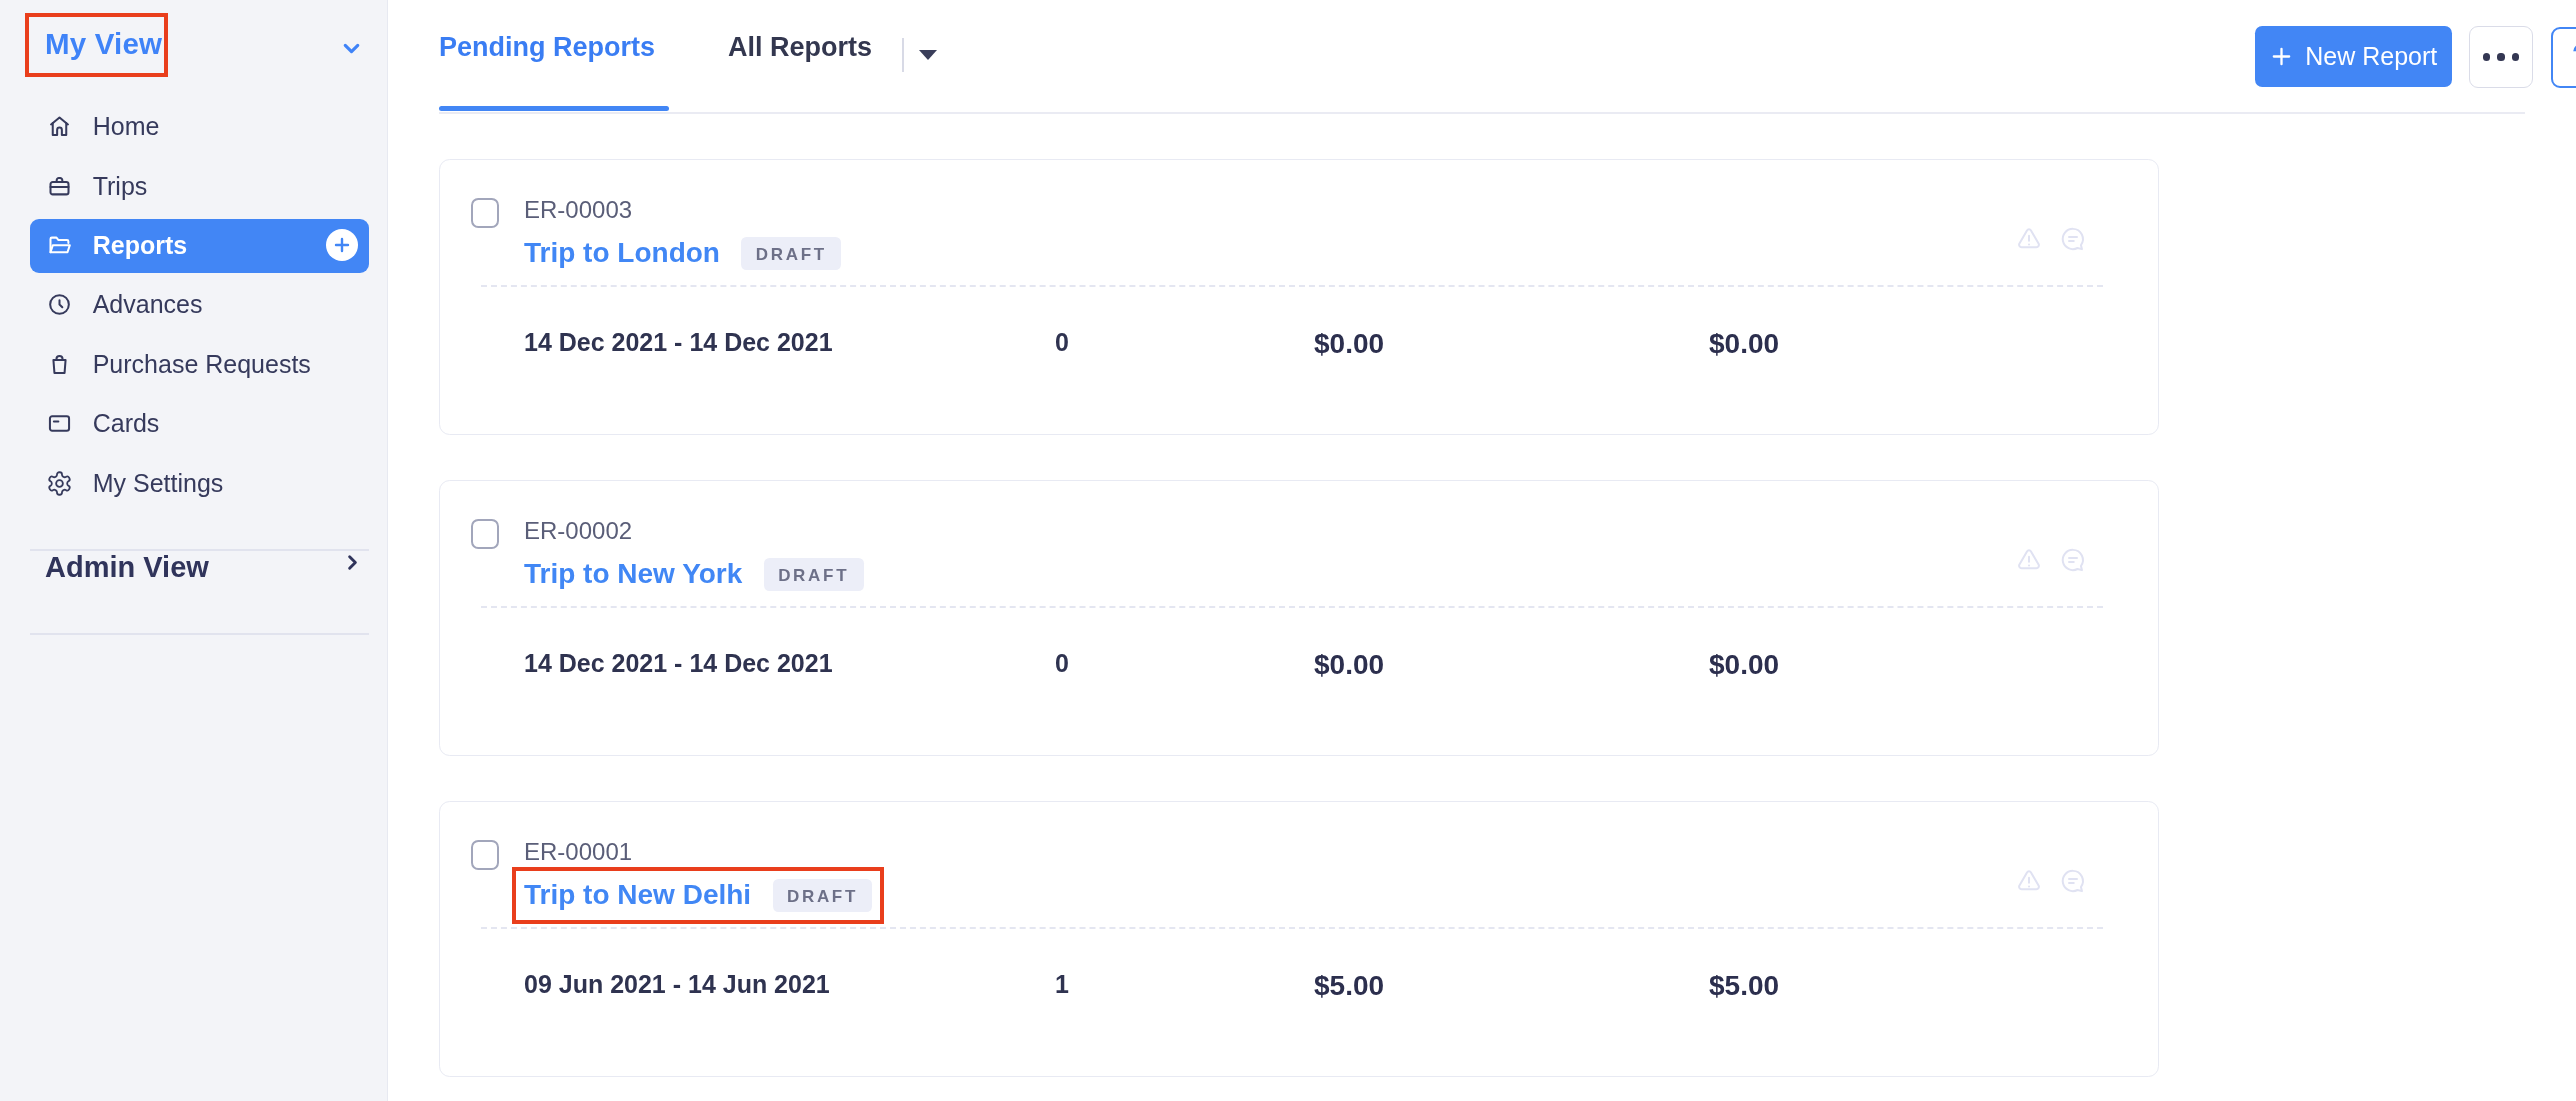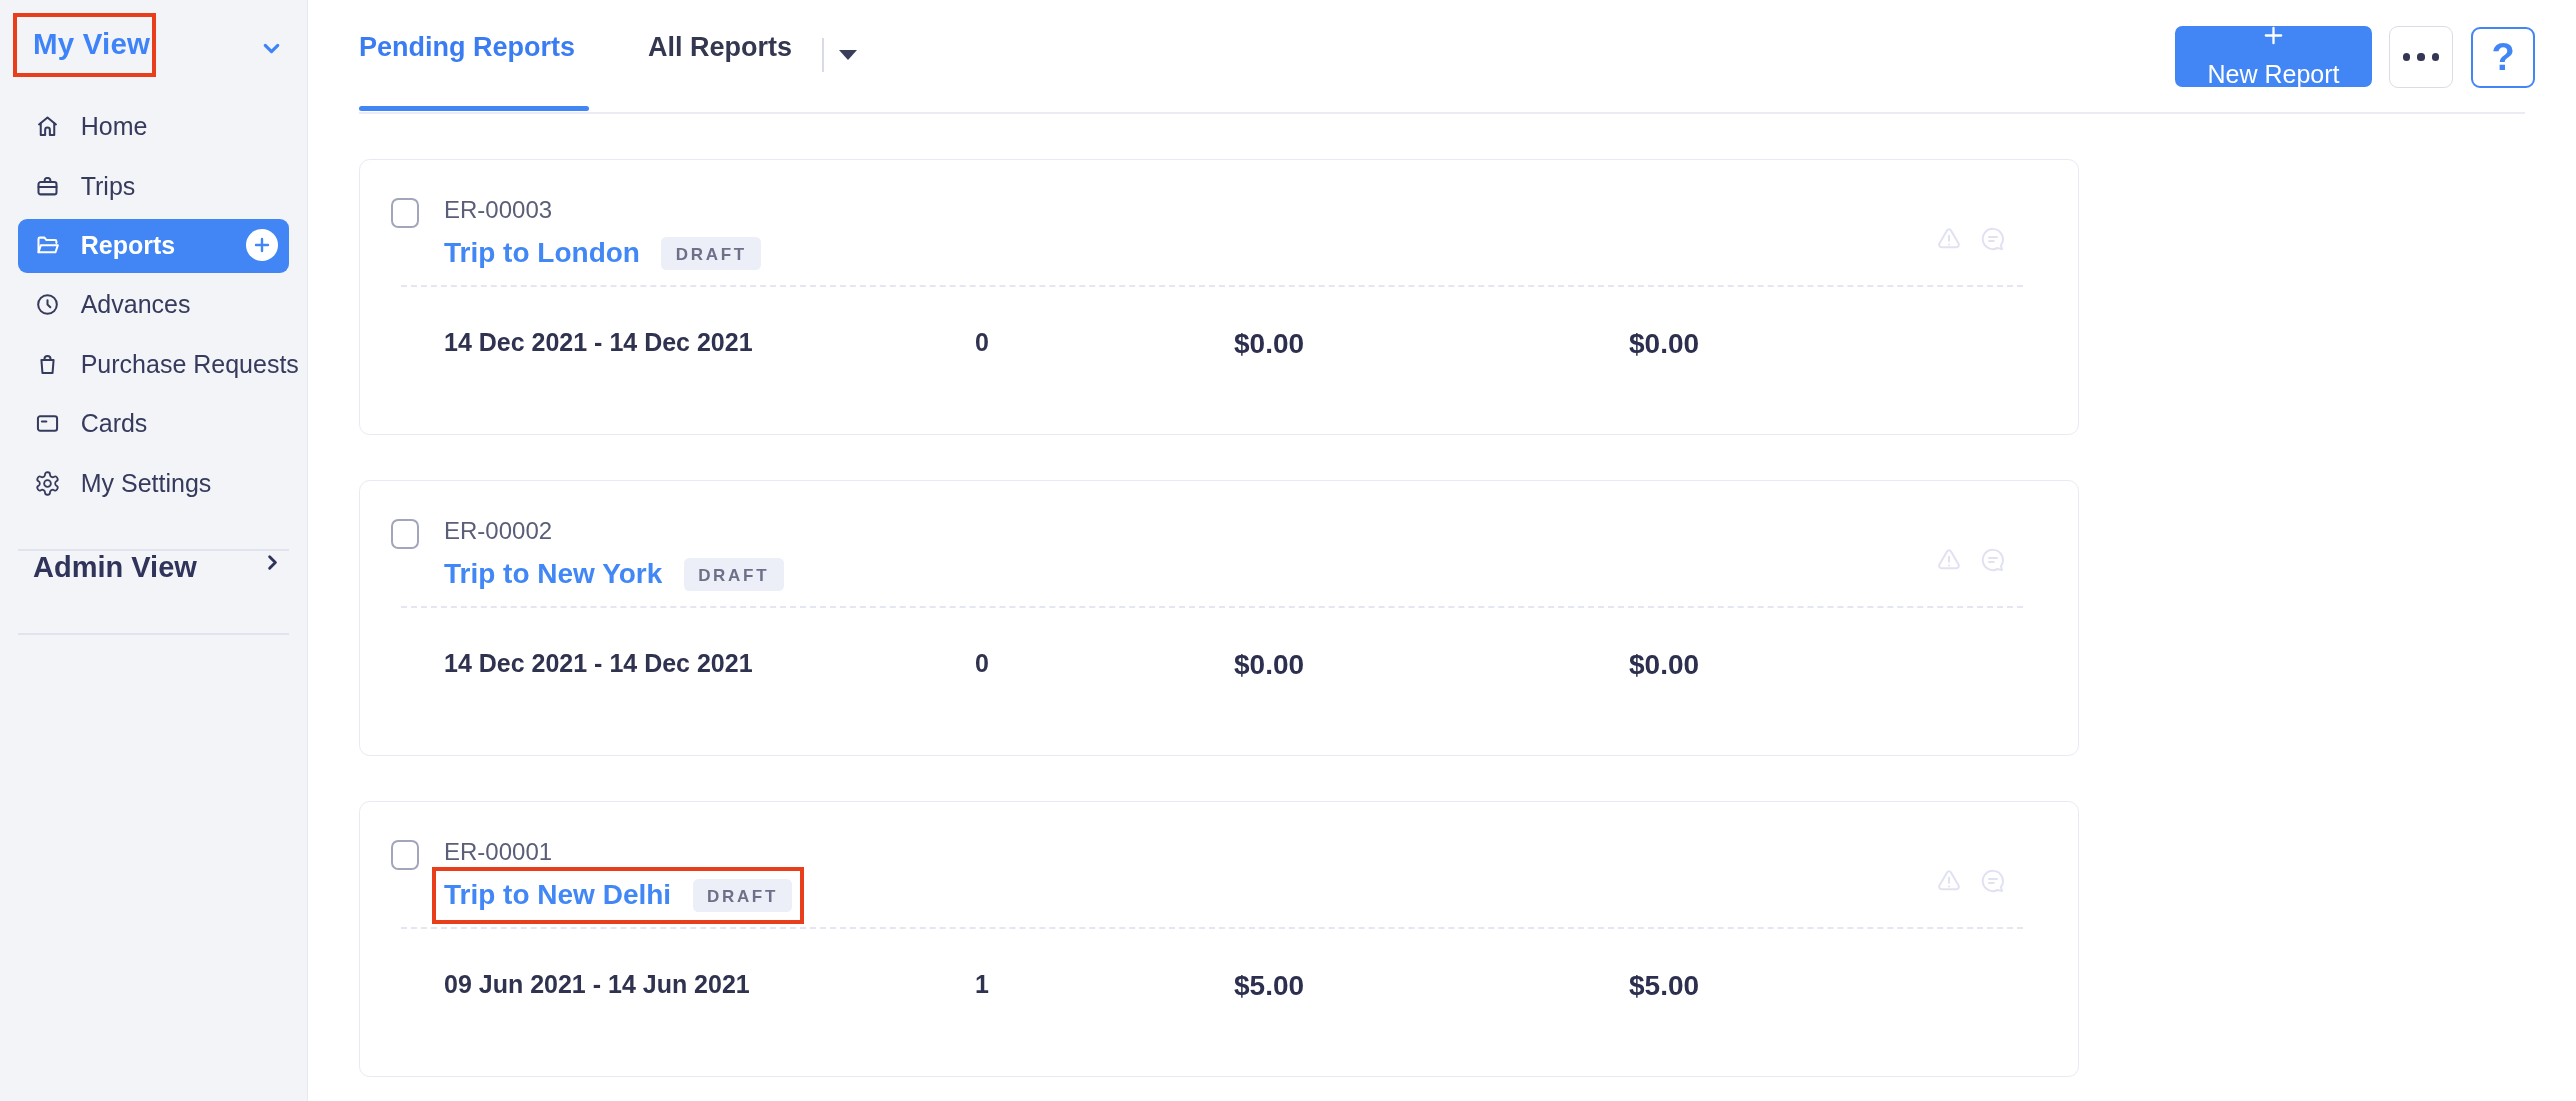--- a/index.html
+++ b/index.html
@@ -7,22 +7,22 @@
   body {
     font-family:"Liberation Sans", sans-serif;
     background:#ffffff;
     display:flex;
     color:#343853;
   }
   svg { display:block; }
 
   
   .sidebar {
-    position:relative; width:308px; height:100%; flex-shrink:0;
-    background:#f3f4f8; border-right:1.8px solid #e7e9f1;
+    position:relative; width:388px; height:100%; flex-shrink:0;
+    background:#f3f4f8; border-right:1.8px solid #e7e9f1;padding-left:12px;
   }
   .sidebar-header { position:relative; height:89px; }
   .view-label {
     position:absolute; left:33px; top:27px;
     font-size:29.5px; font-weight:700; color:#3f83f8; letter-spacing:0.2px;
   }
   .header-chevron { position:absolute; right:23px; top:36px; color:#3f83f8; }
   .annotation-box-myview {
     position:absolute; left:13.4px; top:12.5px; width:143px; height:64px;
     border:4.5px solid #e93e1c; pointer-events:none; z-index:5;
@@ -72,21 +72,21 @@
     border-left:9px solid transparent; border-right:9px solid transparent;
     border-top:10.7px solid #3a3e5a;
   }
   .topbar-line {
     position:absolute; left:51px; right:51px; top:112px; height:1.8px; background:#eaebf3;
   }
   .new-report-btn {
     position:absolute; left:1867px; top:26px; width:197px; height:61px;
     background:#4286f5; border-radius:7.2px; color:#ffffff;
     display:flex; align-items:center; justify-content:center; gap:12.5px;
-    font-size:25px; cursor:pointer; border:none;flex-direction:column;
+    font-size:25px; cursor:pointer; border:none;
   }
   .more-btn {
     position:absolute; left:2081px; top:26px; width:64px; height:62px;
     background:#ffffff; border:1.8px solid #dadce8; border-radius:9px;
     display:flex; align-items:center; justify-content:center; gap:7.2px; cursor:pointer;
   }
   .more-btn i { width:7.2px; height:7.2px; border-radius:50%; background:#343753; }
   .help-btn {
     position:absolute; left:2163px; top:27px; width:64px; height:61px;
     background:#ffffff; border:2.7px solid #4286f5; border-radius:9px;

